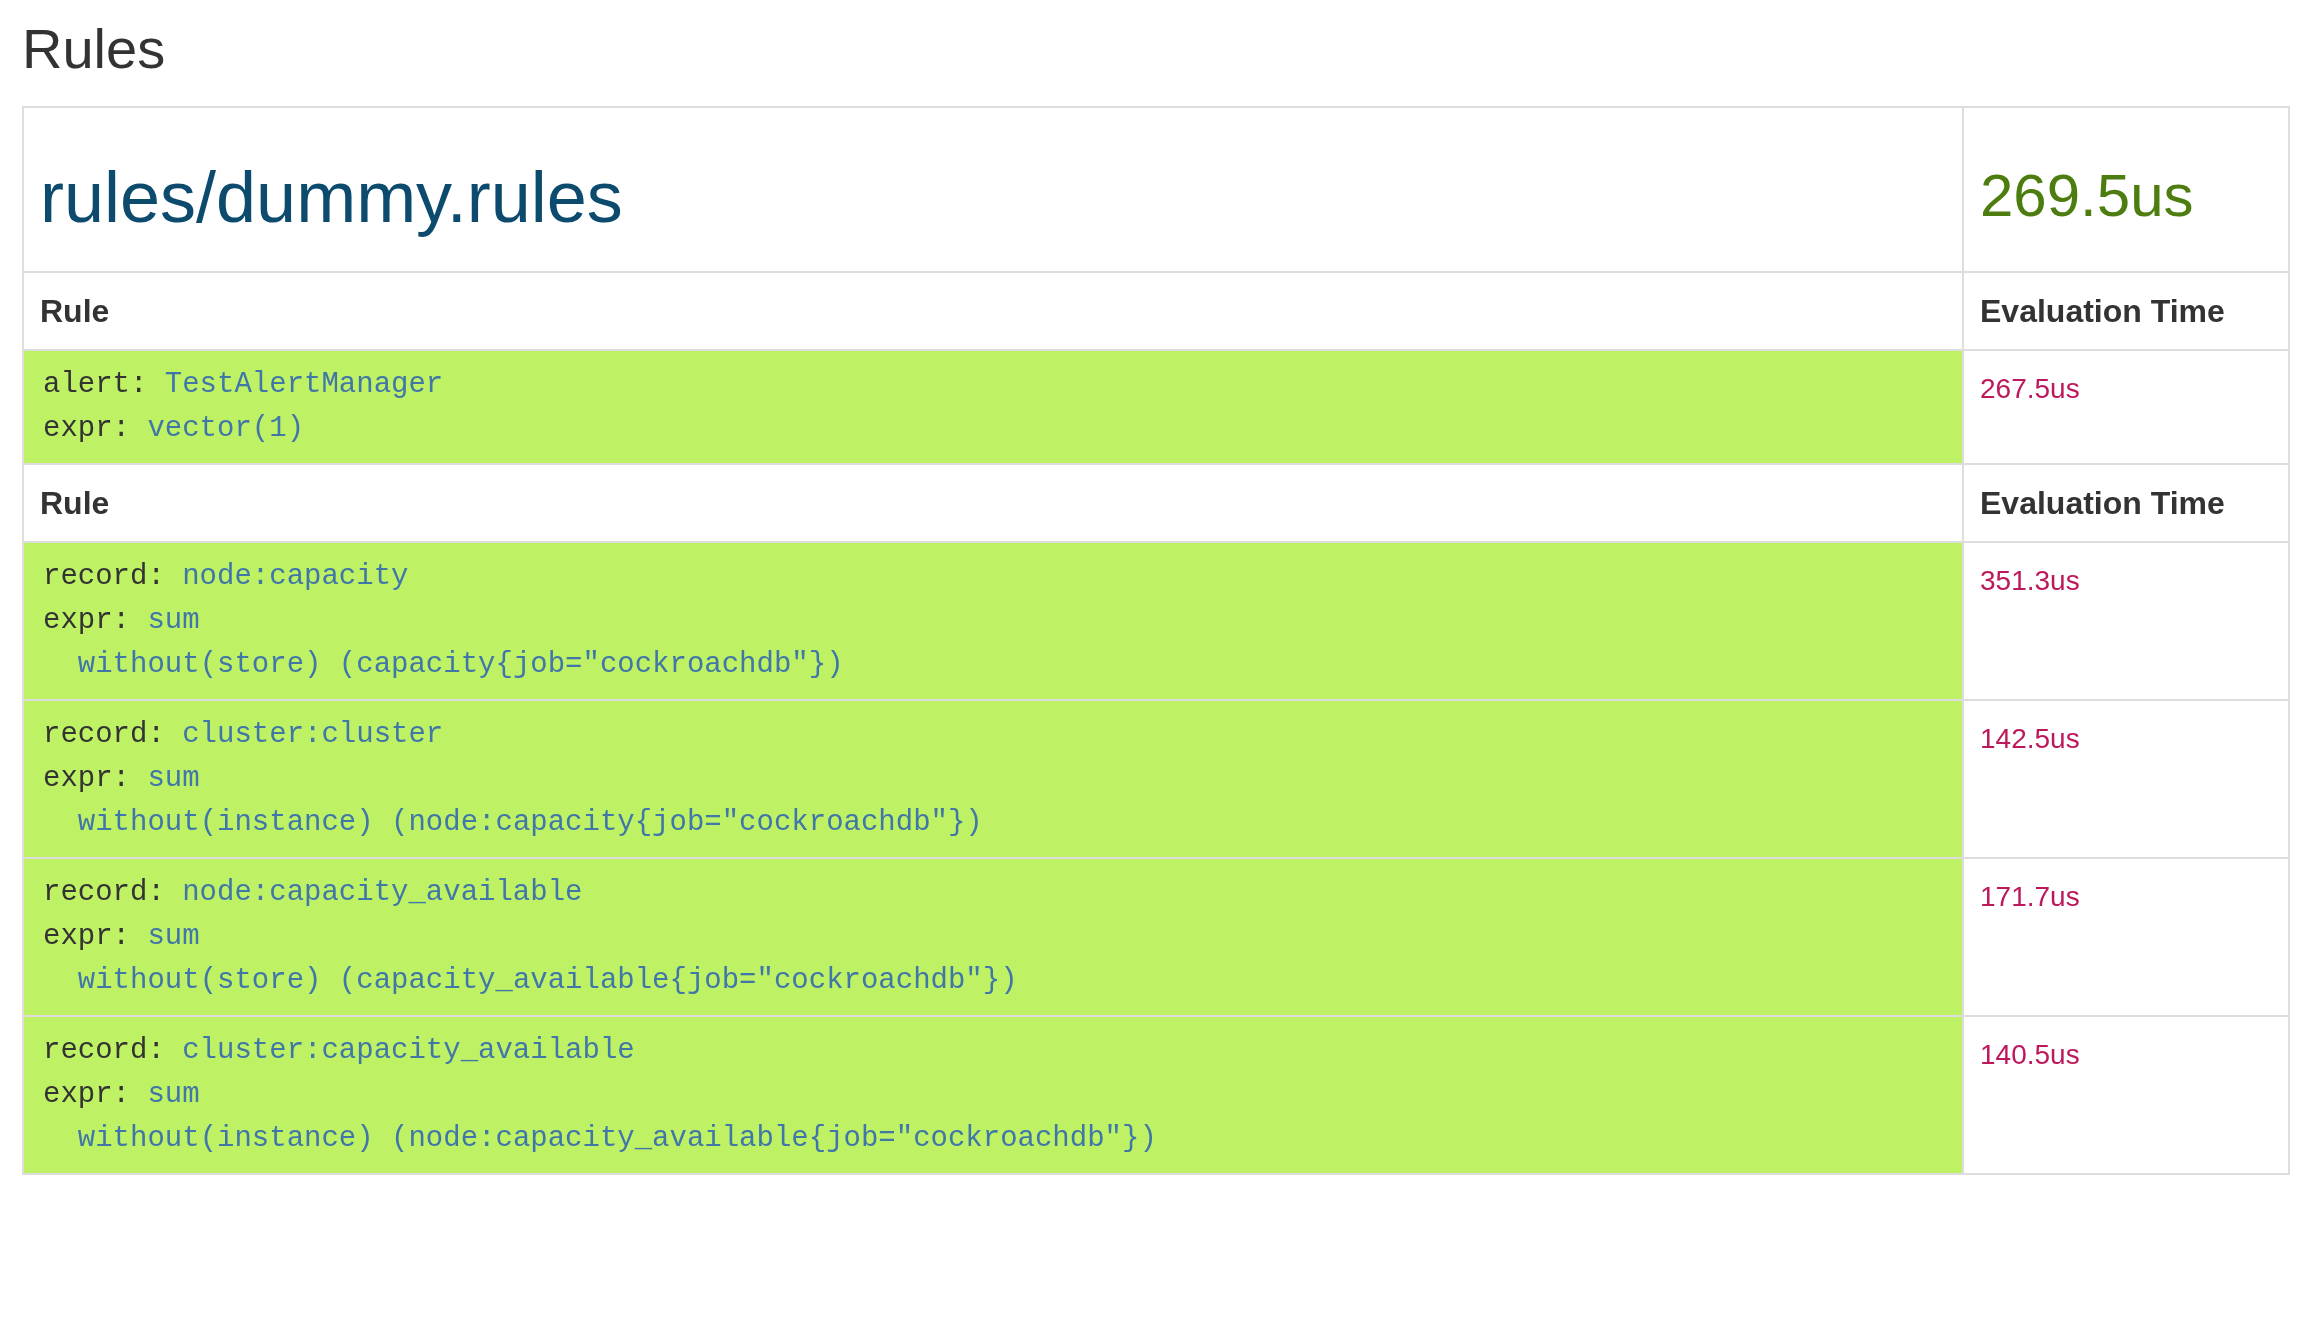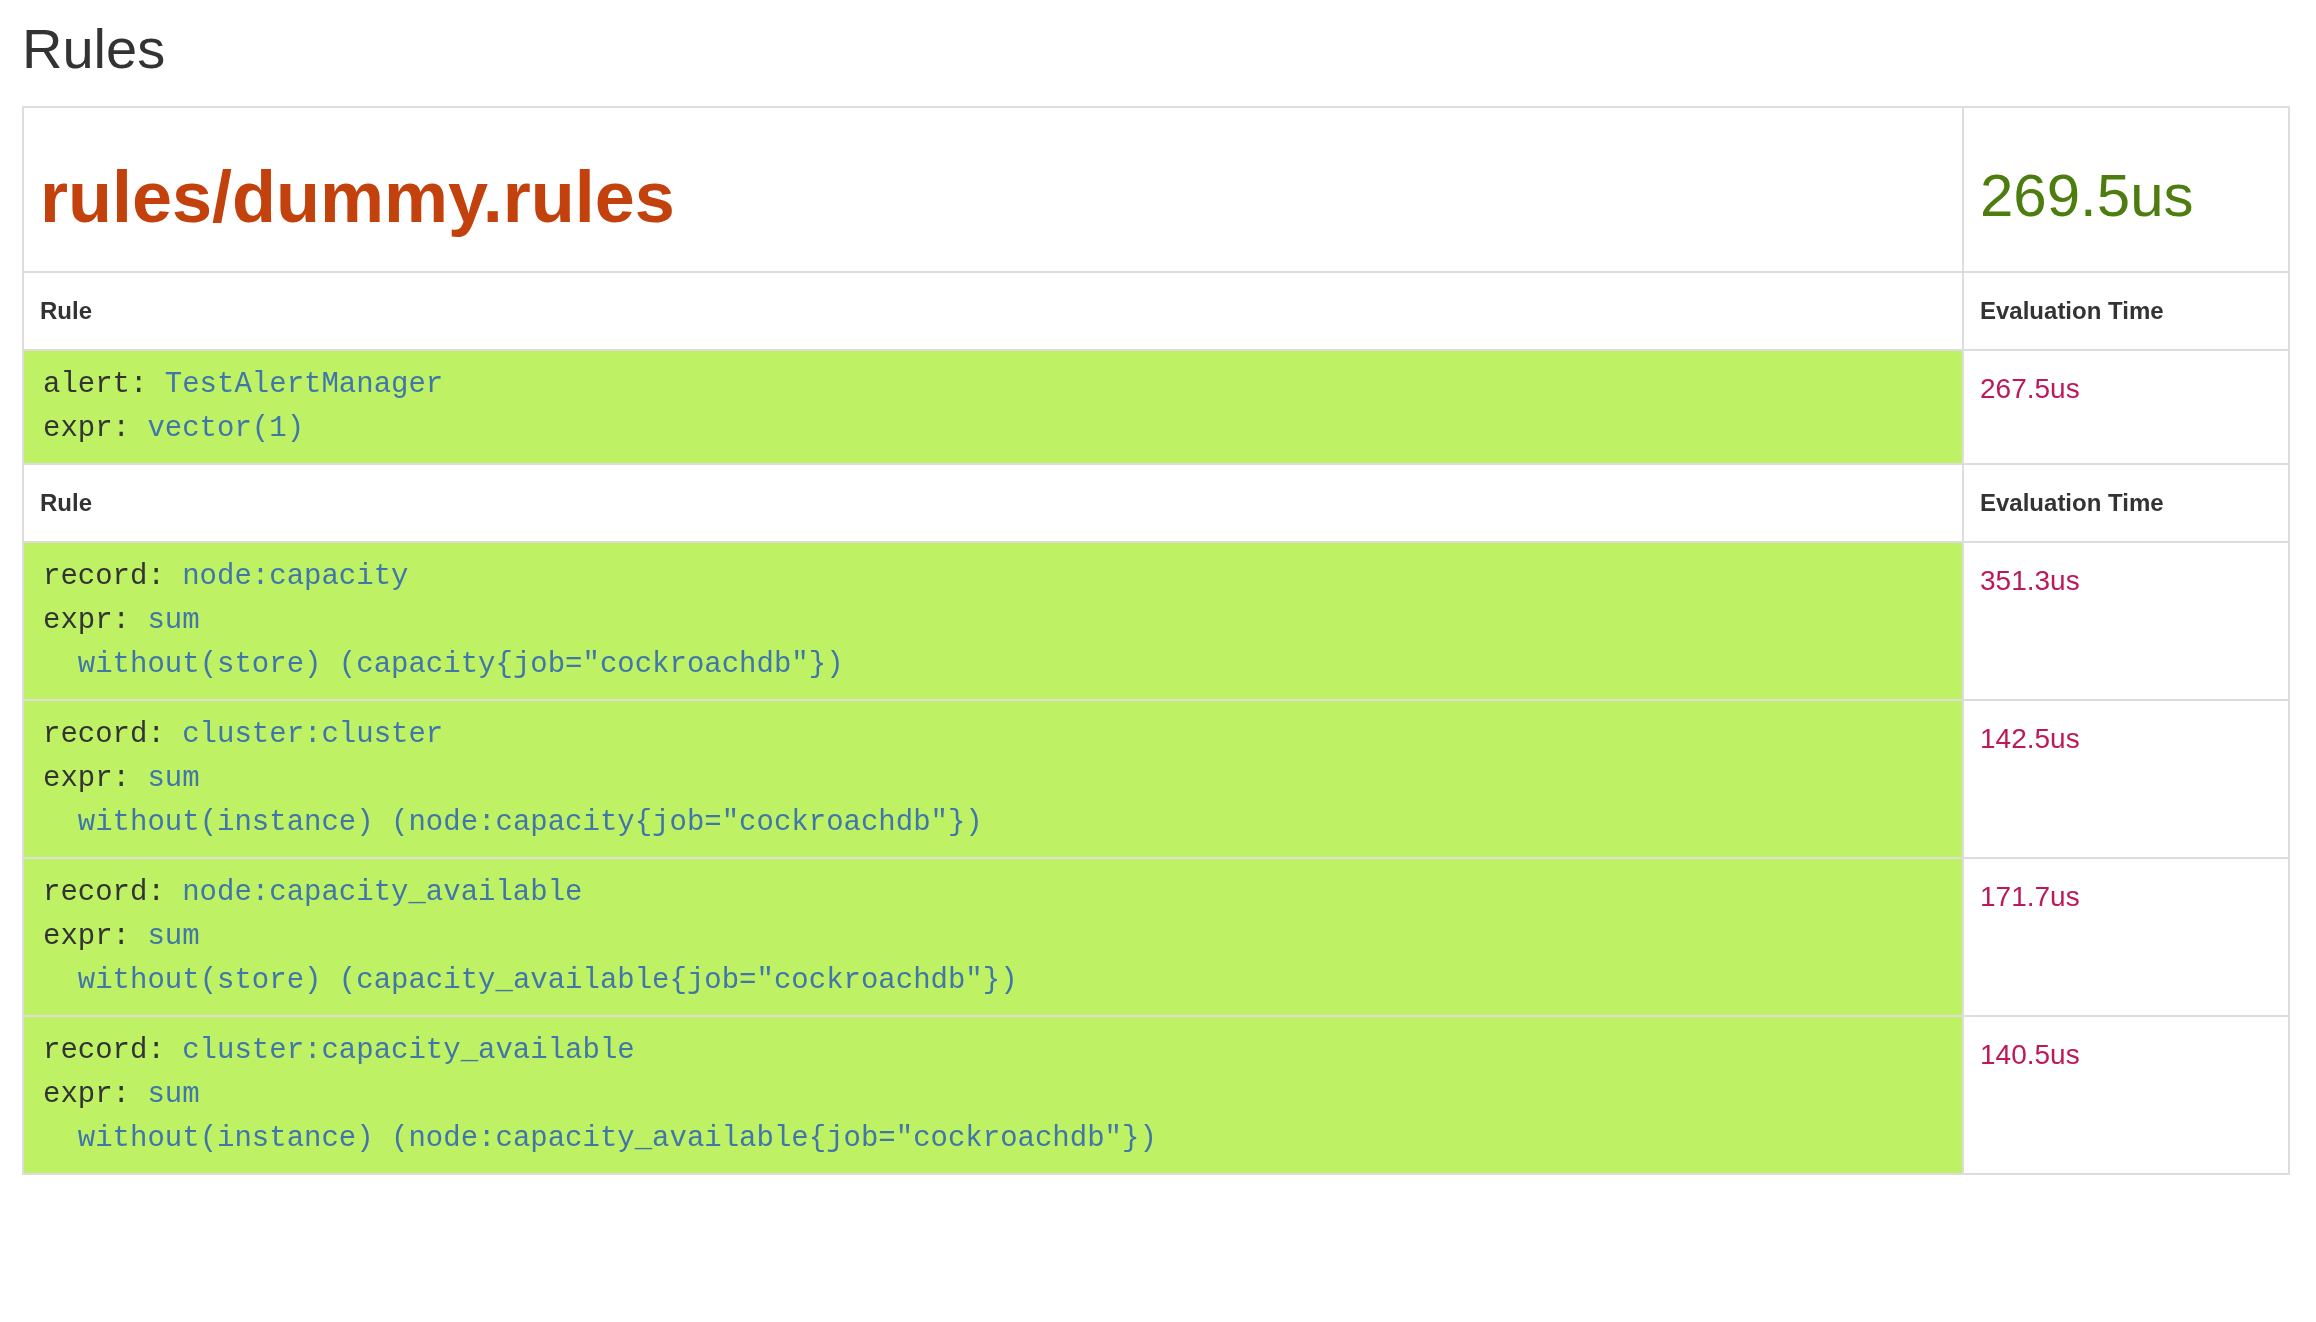--- a/index.html
+++ b/index.html
@@ -34,34 +34,34 @@
   td, th {
     border: 2px solid #dddddd;
     vertical-align: top;
     text-align: left;
   }
   .group-cell, .group-time-cell {
     padding: 16px;
   }
   .group-name {
     font-size: 72px;
-    font-weight: 700;
+    font-weight: 400;
     line-height: 1.05;
     margin: 36px 0 20px 0;
-    color: #c2410c;
+    color: #0c4a6e;
   }
   .group-total {
     font-size: 60px;
     font-weight: 500;
     line-height: 1.05;
     margin: 40px 0 20px 0;
     color: #4d7c0f;
   }
   th.col-header {
-    font-size: 24px;
+    font-size: 32px;
     font-weight: 700;
     padding: 18px 16px;
     line-height: 40px;
     color: #333333;
   }
   td.code-cell {
     padding: 0;
   }
   .rule-code {
     margin: 0;

